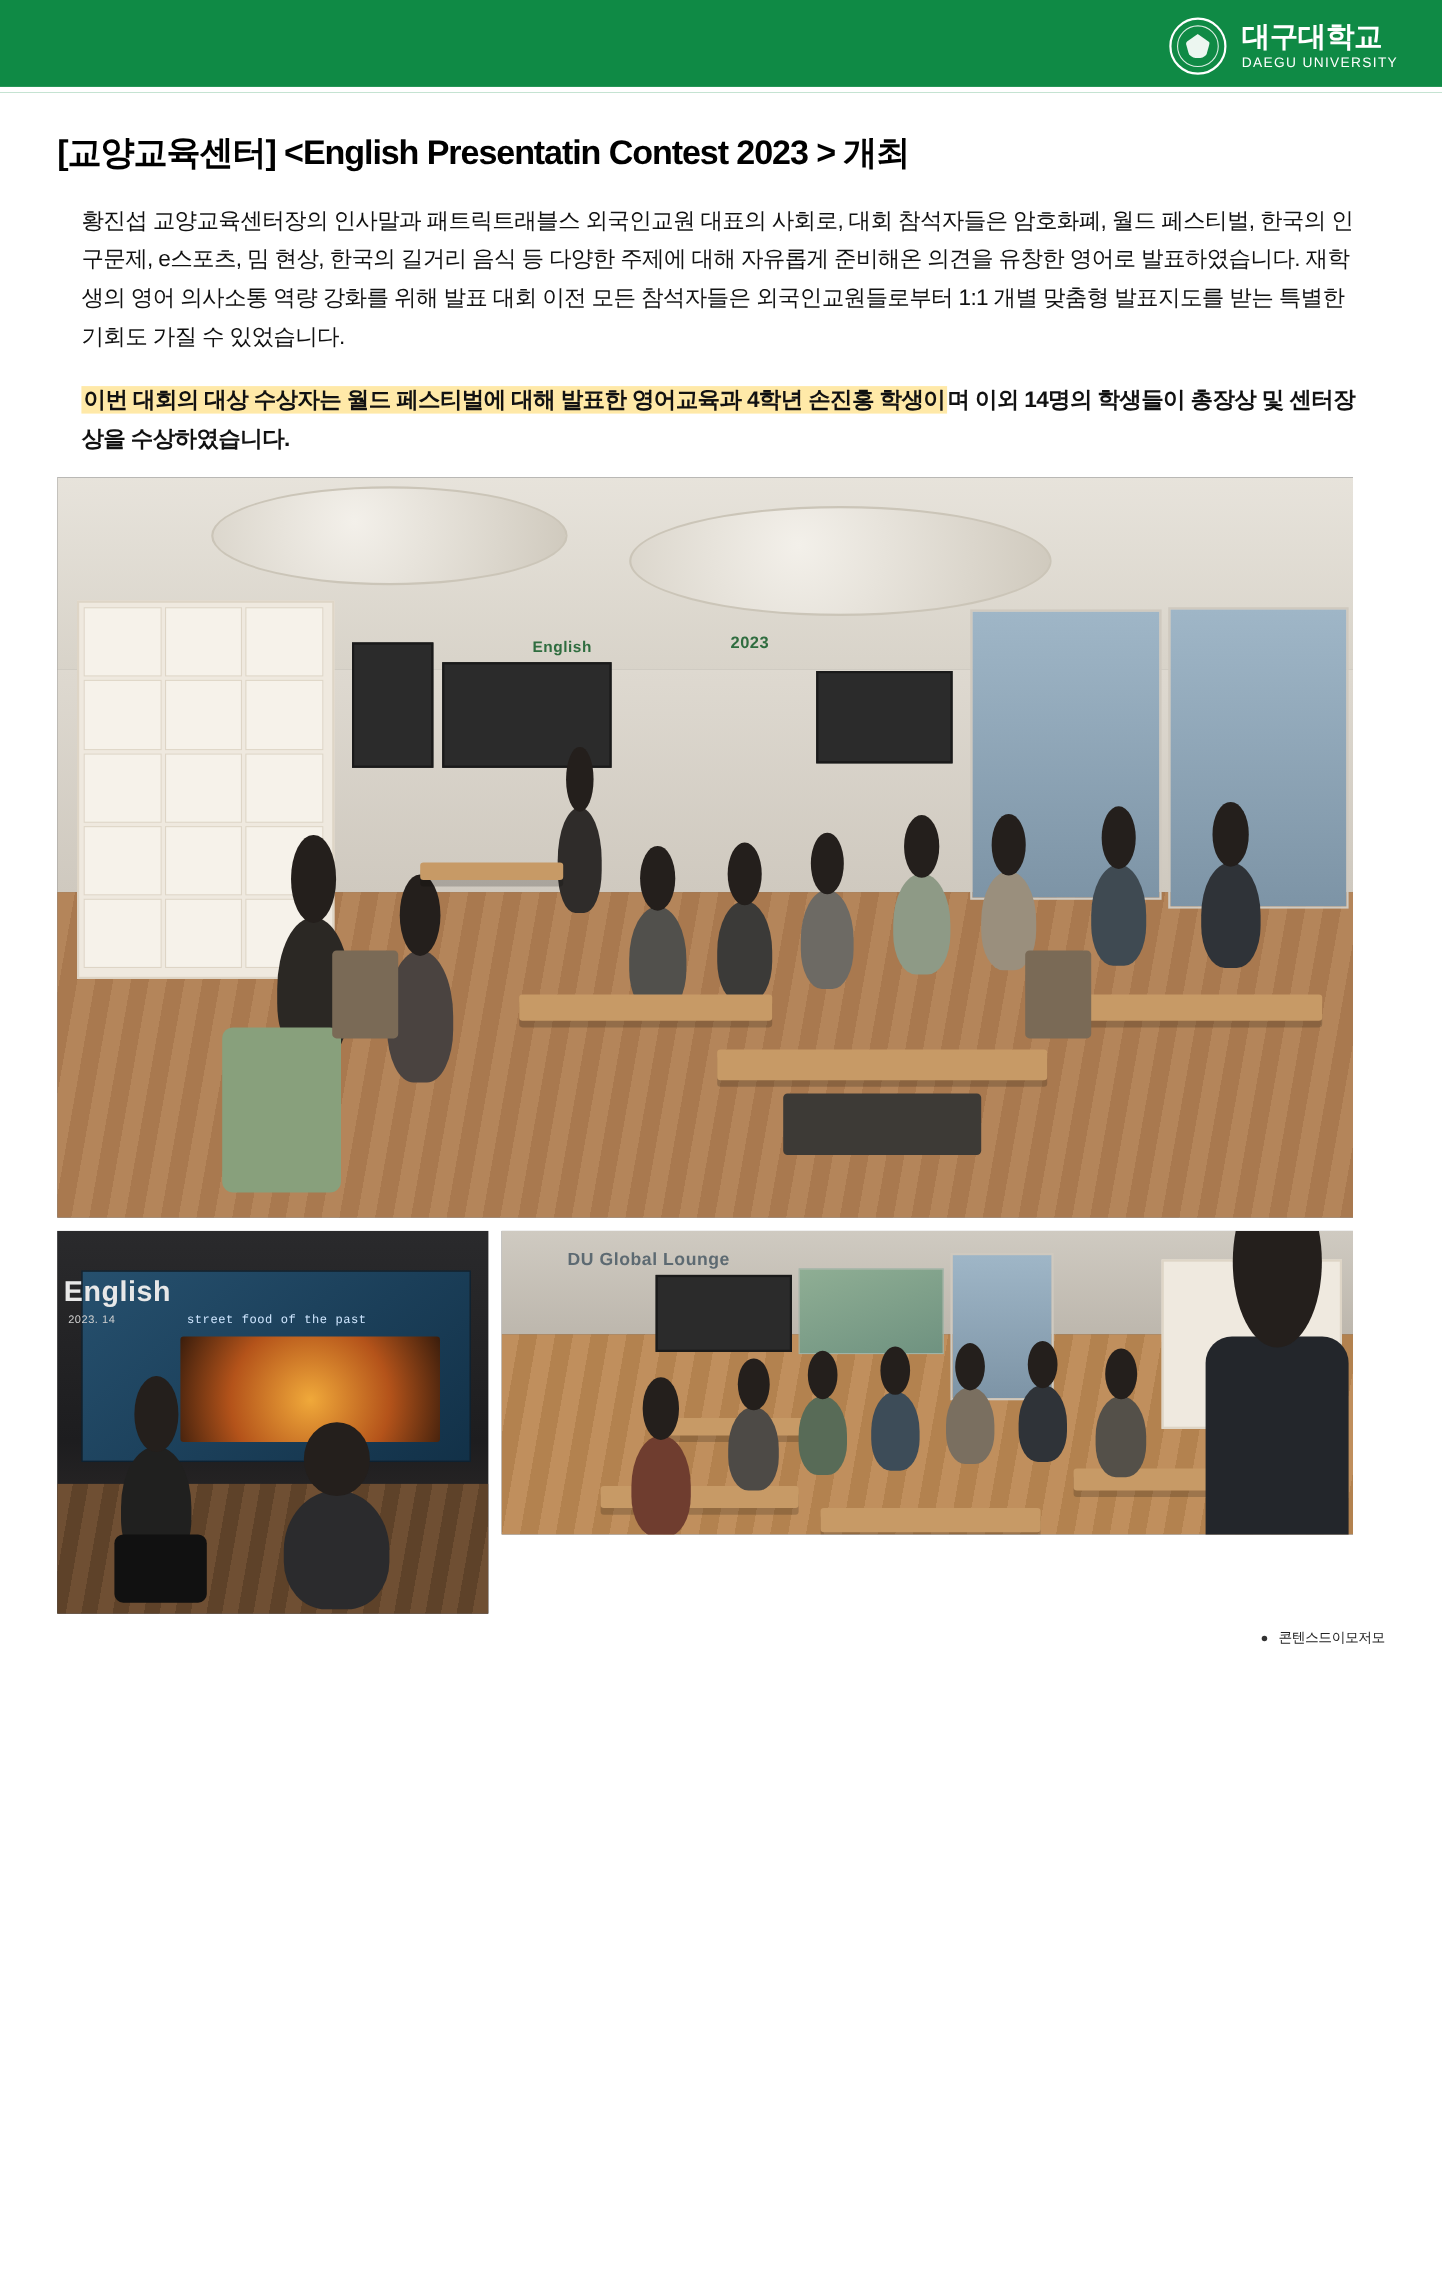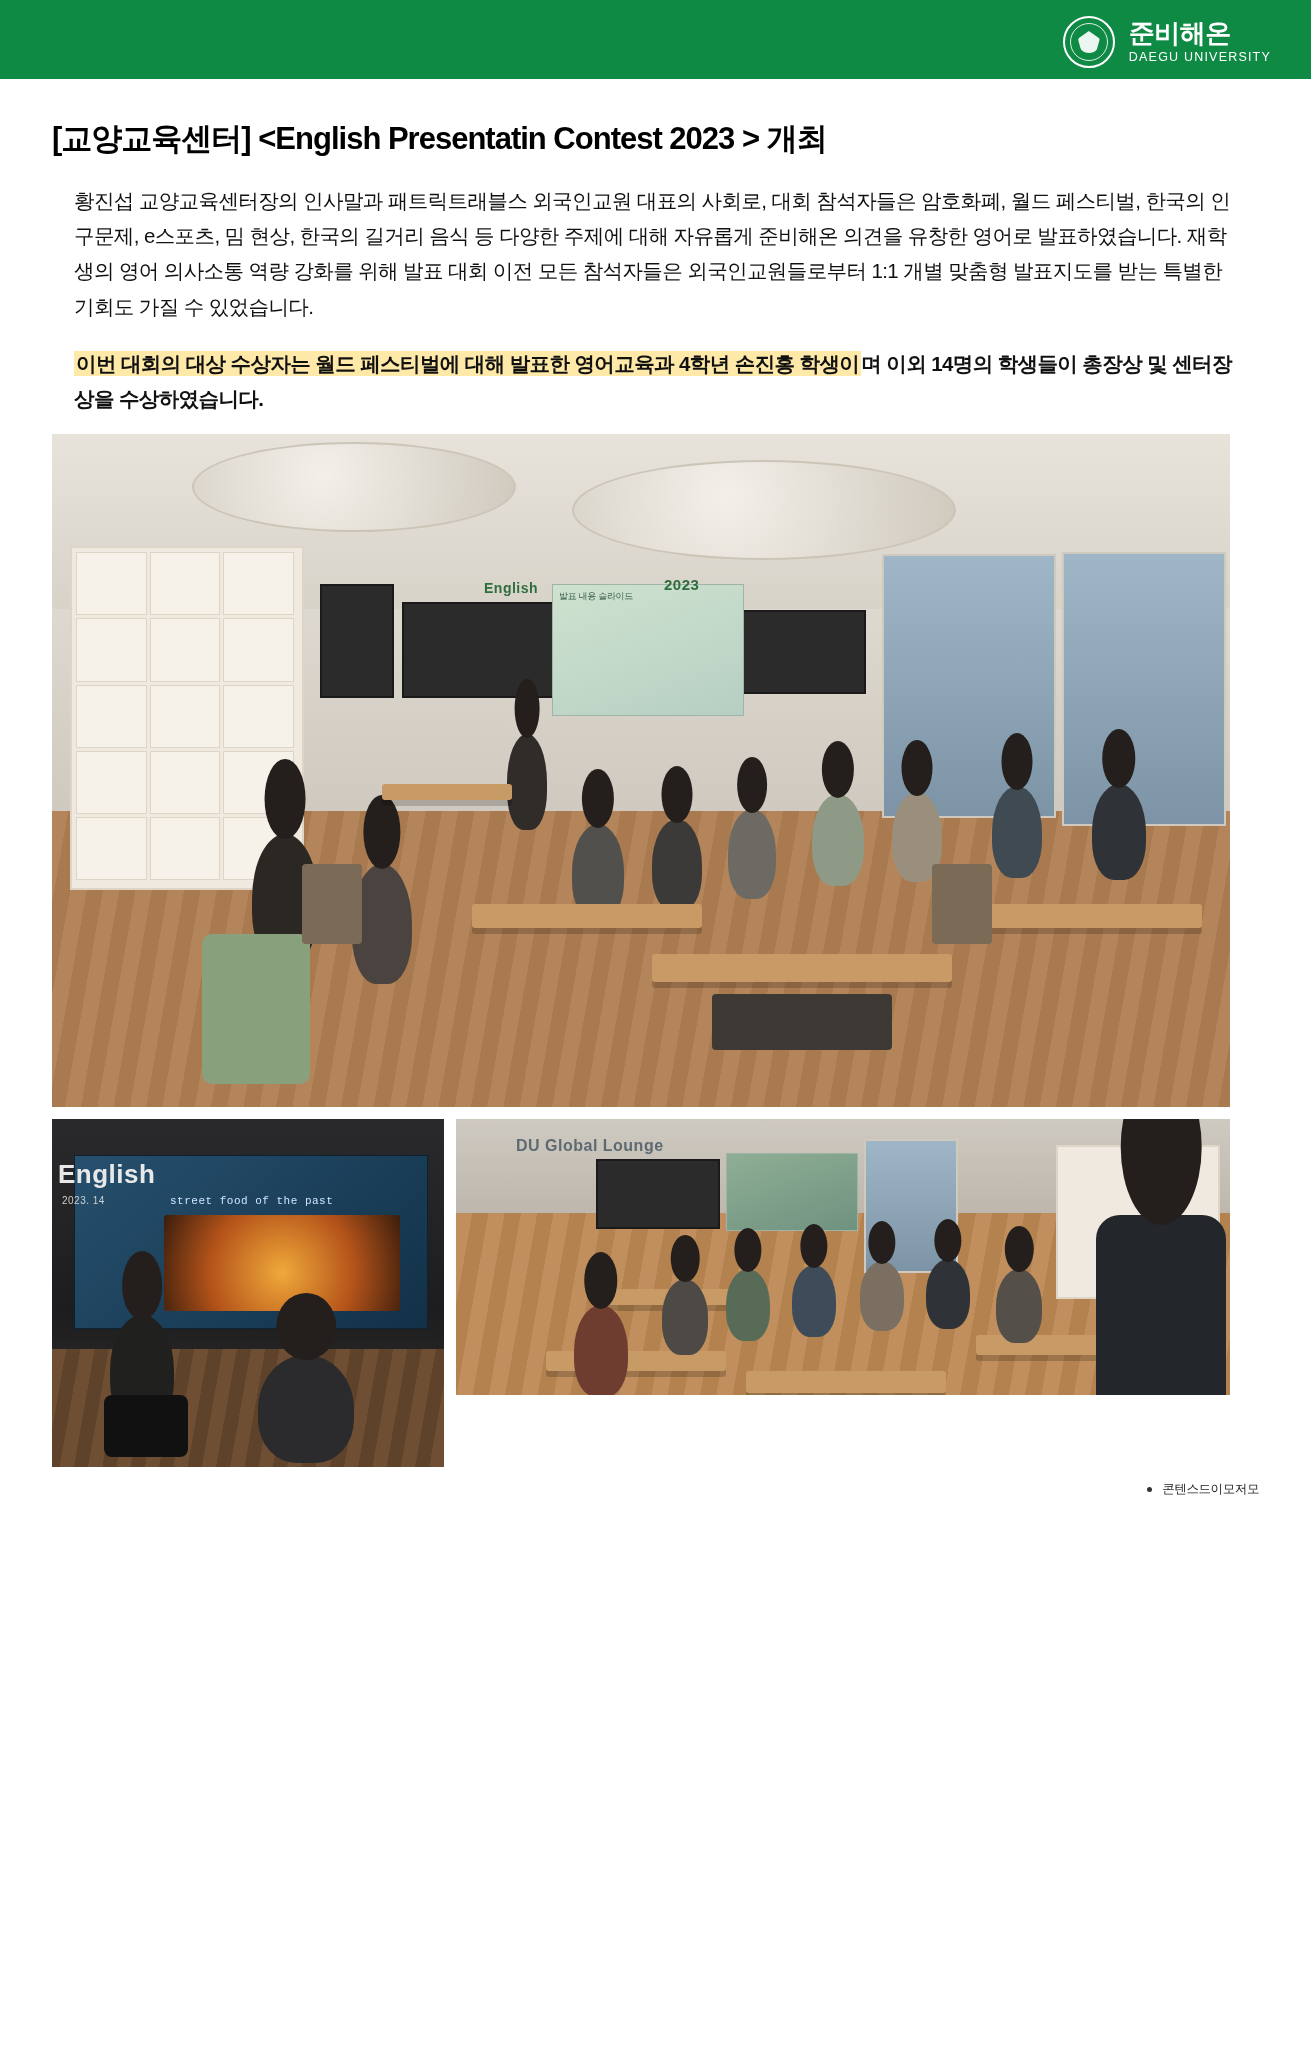--- a/index.html
+++ b/index.html
@@ -285,21 +285,21 @@
 <div class="page">
 
   <div class="header-bar">
     <div class="brand">
       <div class="brand-seal">
         <div class="inner-ring">
           <div class="seal-mark"></div>
         </div>
       </div>
       <div class="brand-text">
-        <span class="brand-ko">준비해온</span>
+        <span class="brand-ko">대구대학교</span>
         <span class="brand-en">DAEGU UNIVERSITY</span>
       </div>
     </div>
   </div>
 
   <div class="content">
     <h1 class="doc-title">[교양교육센터]  &lt;English Presentatin Contest 2023 &gt; 개최</h1>
 
 
     <p class="para">황진섭 교양교육센터장의 인사말과 패트릭트래블스 외국인교원 대표의 사회로, 대회 참석자들은 암호화폐, 월드 페스티벌, 한국의 인구문제, e스포츠, 밈 현상, 한국의 길거리 음식 등 다양한 주제에 대해 자유롭게 준비해온 의견을 유창한 영어로 발표하였습니다. 재학생의 영어 의사소통 역량 강화를 위해 발표 대회 이전 모든 참석자들은 외국인교원들로부터 1:1 개별 맞춤형 발표지도를 받는 특별한 기회도 가질 수 있었습니다.</p>
@@ -334,23 +334,20 @@
           <div class="shelf-cell"></div>
           <div class="shelf-cell"></div>
           <div class="shelf-cell"></div>
           <div class="shelf-cell"></div>
         </div>
 
         <div class="tv" style="left:268px; top:150px; width:70px; height:110px;"></div>
         <div class="tv" style="left:350px; top:168px; width:150px; height:92px;"></div>
         <div class="tv" style="left:690px; top:176px; width:120px; height:80px;"></div>
 
-        <div class="screen" style="left:500px; top:150px; width:190px; height:130px;">
-          <div class="screen-text" style="left:0; top:0;">발표 내용 슬라이드</div>
-        </div>
         <div class="label-text" style="left:432px; top:146px; color:#2f6d3f; font-size:14px; font-weight:bold;">English</div>
         <div class="label-text" style="left:612px; top:142px; color:#2f6d3f; font-size:15px; font-weight:bold;">2023</div>
 
         <div class="window" style="left:830px; top:120px; width:170px; height:260px;"></div>
         <div class="window" style="left:1010px; top:118px; width:160px; height:270px;"></div>
 
         <div class="person" style="left:455px; top:300px; width:40px; height:96px; background:#2f2c2a;">
             <span class="head"></span>
           </div>
 

